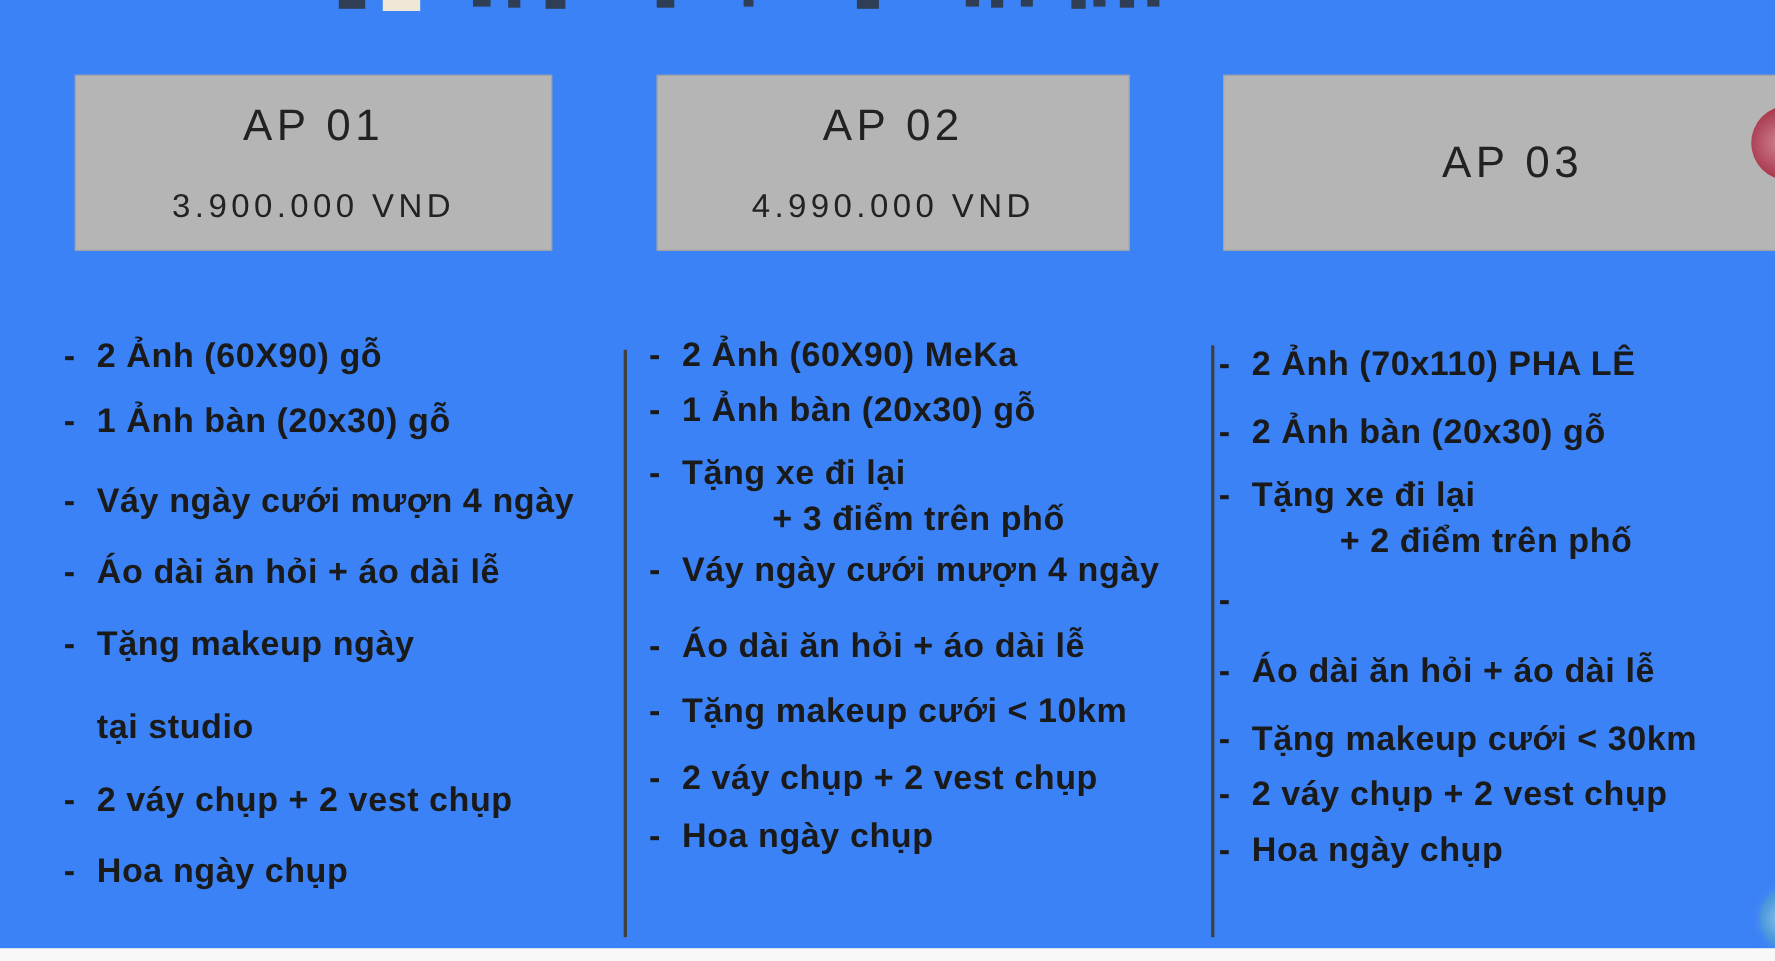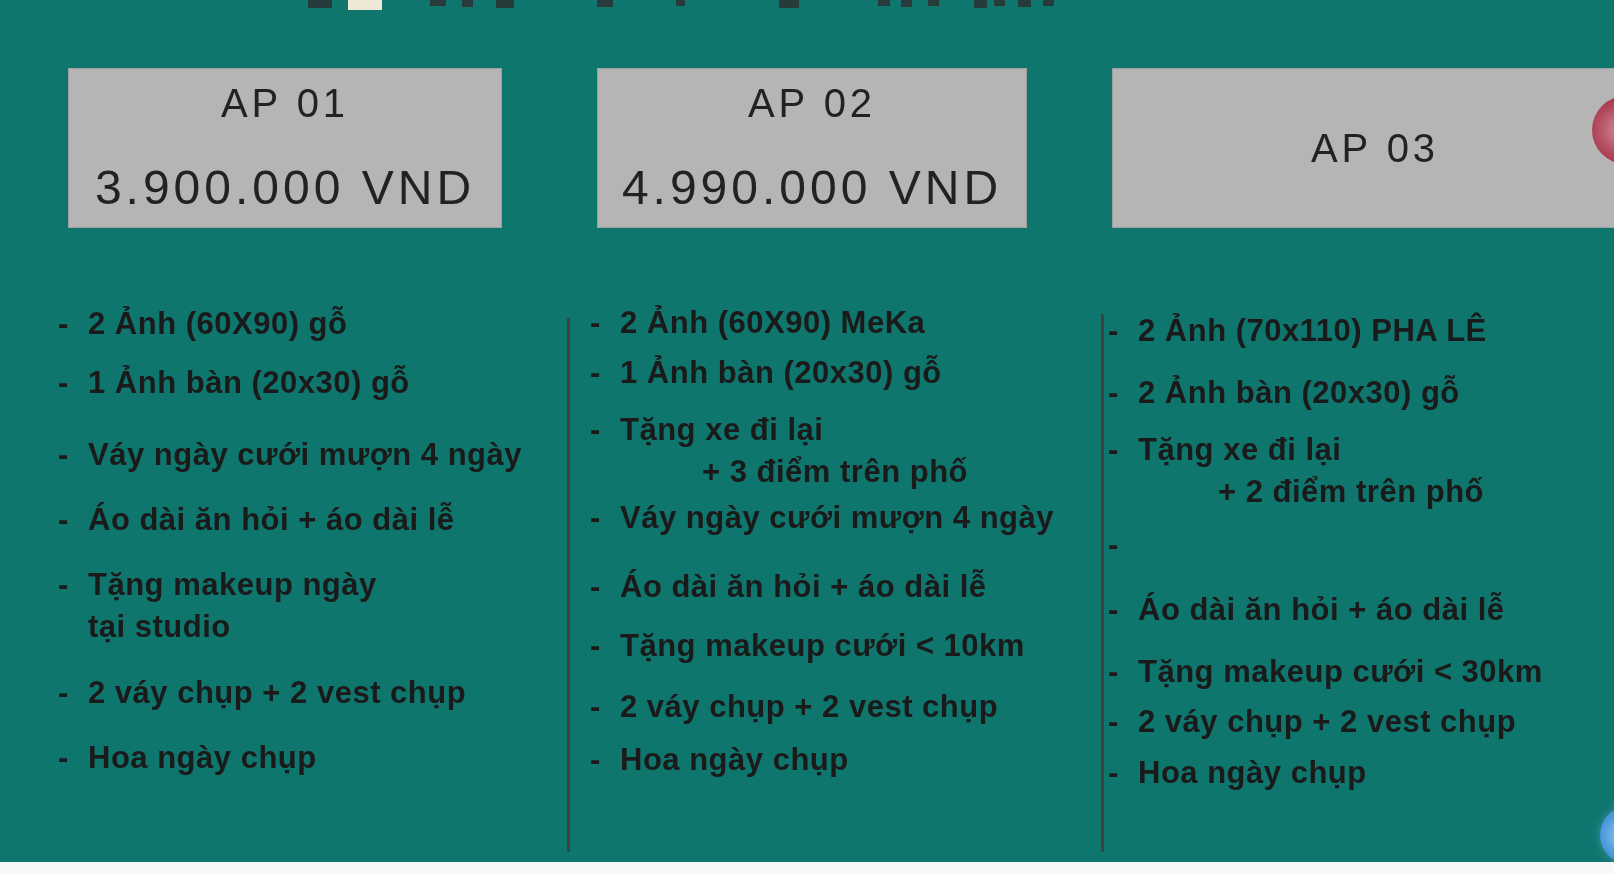--- a/index.html
+++ b/index.html
@@ -1,35 +1,35 @@
 <!DOCTYPE html>
 <html><head>
 <meta charset="utf-8">
 <style>
   html,body{margin:0;padding:0;background:#ffffff;}
   #poster{
     position:relative;
     width:1614px;height:874px;
-    background:#0f766e;
+    background:#3b82f6;
     overflow:hidden;
     font-family:"Liberation Sans","DejaVu Sans",sans-serif;
     color:#1f1f1f;
   }
   
   .frag{position:absolute;top:0;background:rgba(45,45,45,.8);}
   .frag.tan{background:#f0e8d6;}
   
   .pkg-header{
     position:absolute;top:68px;height:160px;
     background:#b5b5b5;border:1px solid #a0a0a0;box-sizing:border-box;
     display:flex;flex-direction:column;align-items:center;justify-content:center;
     gap:16px;
   }
   .pkg-code{font-size:40px;letter-spacing:4px;color:#222;}
-  .pkg-price{font-size:48px;letter-spacing:4px;color:#222;margin-top:18px;}
+  .pkg-price{font-size:30px;letter-spacing:4px;color:#222;margin-top:18px;}
   #hdr-1{left:68px;width:434px;}
   #hdr-2{left:597px;width:430px;}
   #hdr-3{left:1112px;width:526px;}
   
   .divider{position:absolute;width:3px;background:#404040;}
   #divider-1{left:567px;top:318px;height:534px;}
   #divider-2{left:1101px;top:314px;height:538px;}
   
   .features{position:absolute;font-size:31px;font-weight:600;letter-spacing:.5px;color:#1a1a1a;}
   #col-1{left:58px;top:303px;width:505px;}
@@ -101,21 +101,21 @@
     </div>
     <div class="feature" style="margin-top:23px;">
       <span class="dash">-</span>
       <span>Áo dài ăn hỏi + áo dài lễ</span>
     </div>
     <div style="margin-top:23px;">
       <div class="feature">
         <span class="dash">-</span>
         <span>Tặng makeup ngày</span>
       </div>
-      <div class="cont" style="margin-left:30px;">tại studio</div>
+      <div class="cont" style="margin-left:30px;margin-top:34px;">tại studio</div>
     </div>
     <div class="feature" style="margin-top:24px;">
       <span class="dash">-</span>
       <span>2 váy chụp + 2 vest chụp</span>
     </div>
     <div class="feature" style="margin-top:23px;">
       <span class="dash">-</span>
       <span>Hoa ngày chụp</span>
     </div>
   </div>

